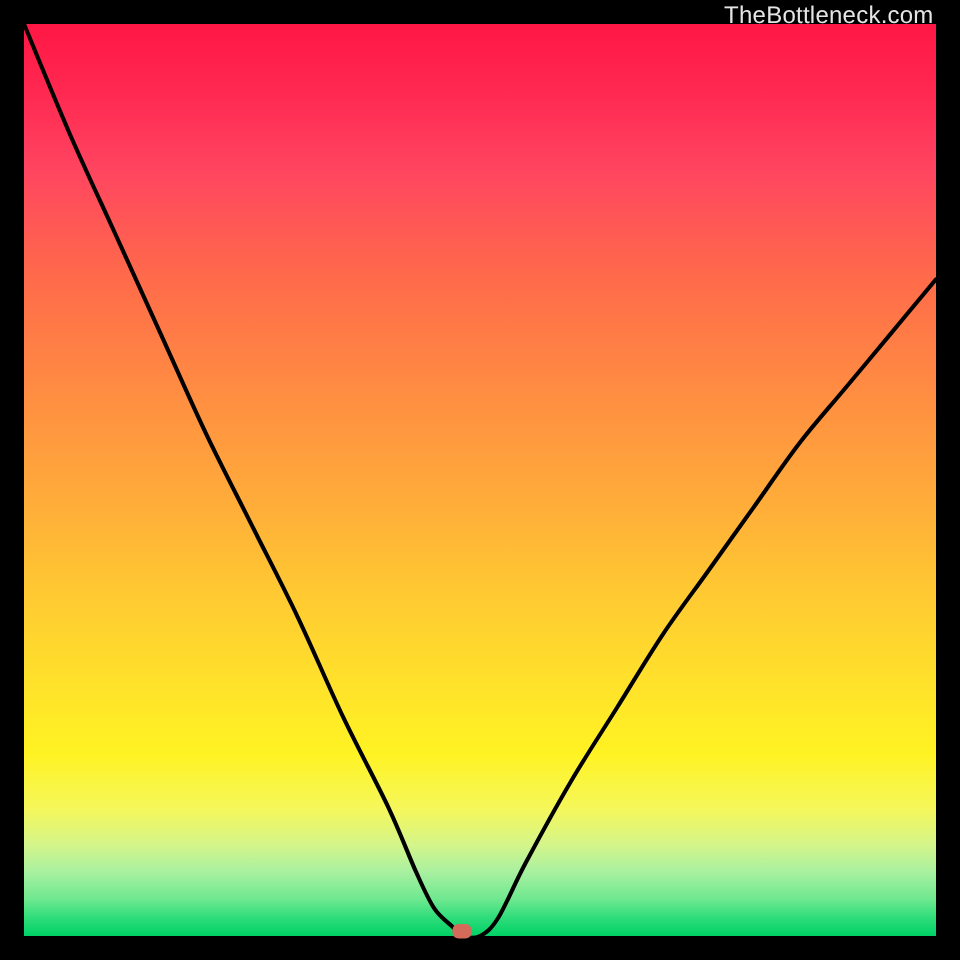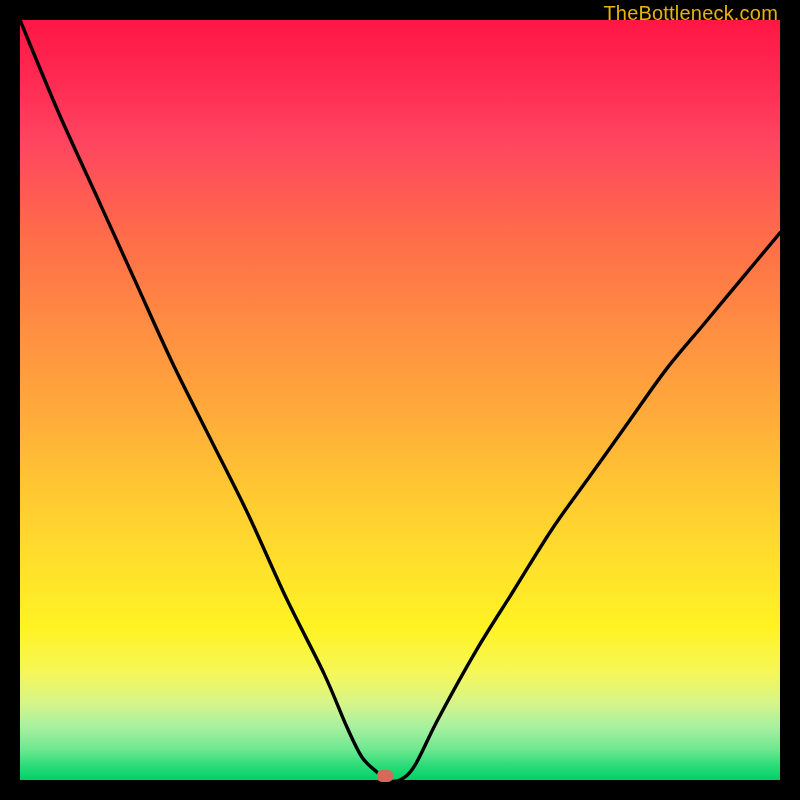--- a/index.html
+++ b/index.html
@@ -38,21 +38,21 @@
       #a8f0a0 93%,
       #6ee88f 96%,
       #2edc7a 98%,
       #00d166 100%
     );
   }
   .credit {
     position: absolute;
     top: 2px;
     right: 22px;
-    color: #eab308;
+    color: #e5e5e5;
     font-size: 20px;
     letter-spacing: 0.2px;
   }
   svg.overlay {
     position: absolute;
     left: 20px;
     top: 20px;
     width: 760px;
     height: 760px;
     pointer-events: none;

